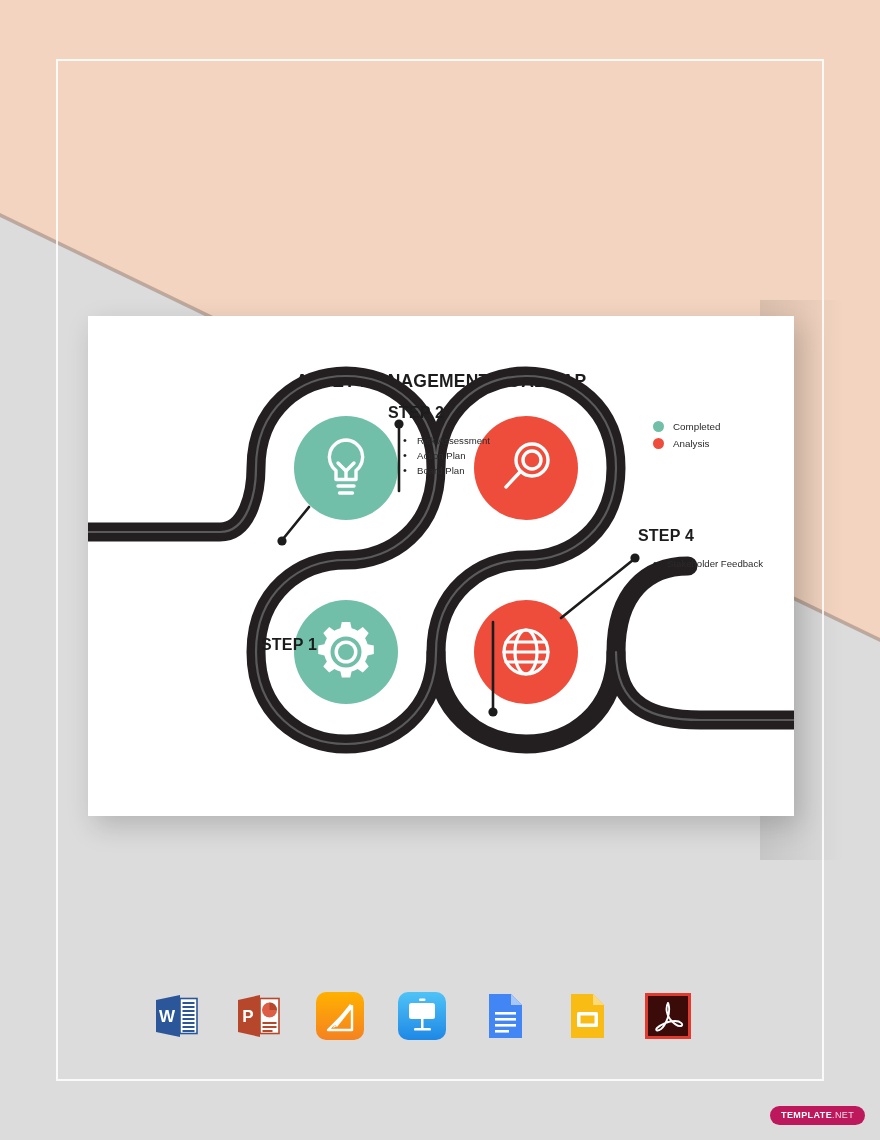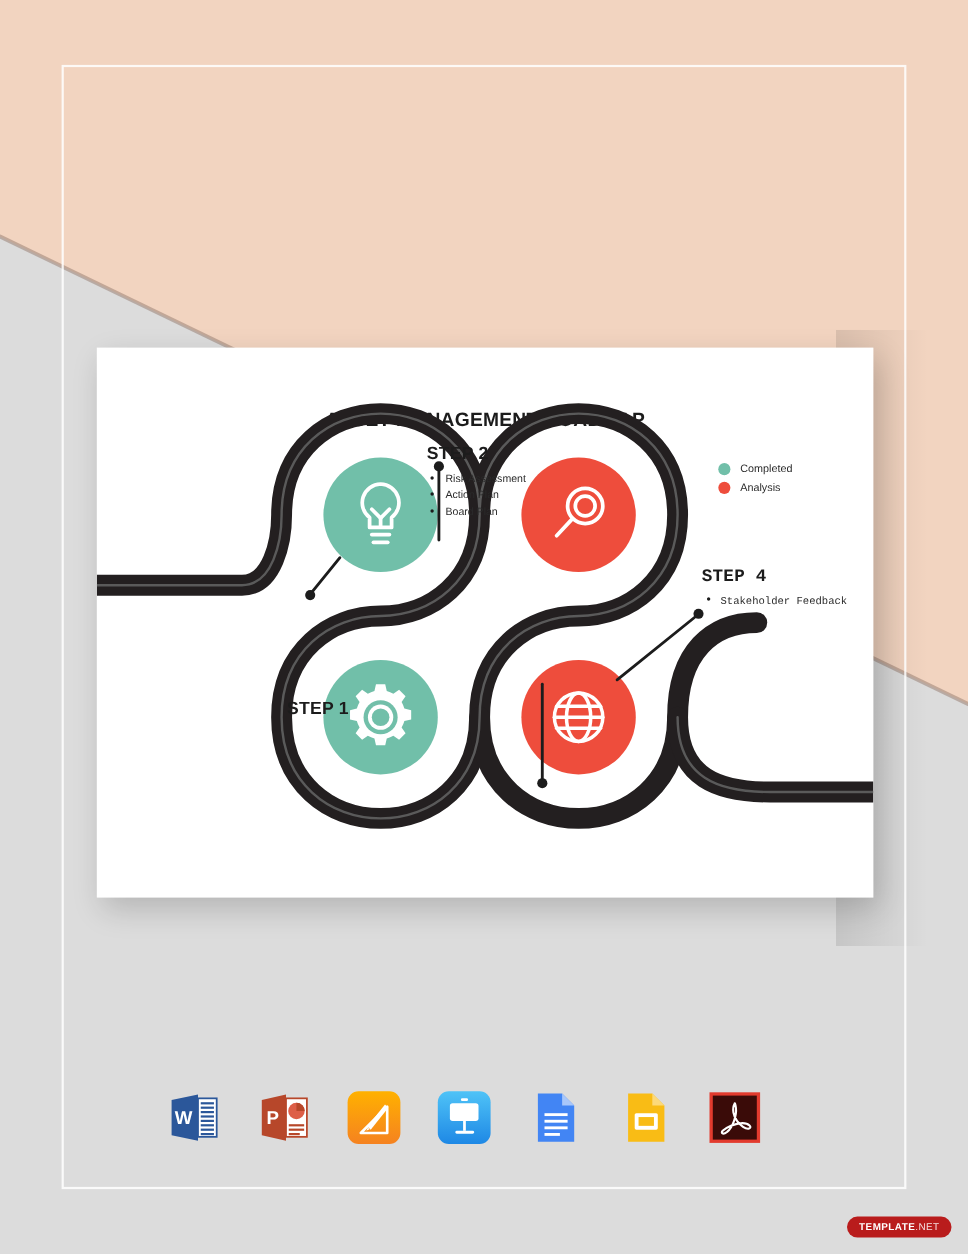--- a/index.html
+++ b/index.html
@@ -102,21 +102,21 @@
   }
   .step-head {
     font-size: 16px;
     font-weight: bold;
     color: #1c1c1c;
     margin: 0 0 7px 0;
     letter-spacing: .2px;
   }
   .step ul {
     list-style: none;
-    margin: 0;
+    margin: 12px;
     padding: 0;
   }
   .step li {
     position: relative;
     font-size: 9.6px;
     line-height: 14px;
     color: #2a2a2a;
     padding-left: 17px;
     margin-bottom: 1px;
   }
@@ -124,21 +124,21 @@
     content: "\2022";
     position: absolute;
     left: 3px;
     top: -1px;
     font-size: 11px;
     color: #1c1c1c;
   }
   #step1 { left: 126px; top: 320px; width: 150px; text-align: center; }
   #step2 { left: 300px; top: 88px; width: 150px; }
   #step3 { left: 390px; top: 404px; width: 175px; }
-  #step4 { left: 550px; top: 199px; width: 170px; font-family: Liberation Mono, monospace; }
+  #step4 { left: 550px; top: 211px; width: 170px; }
 
   
   .legend {
     position: absolute;
     left: 565px;
     top: 105px;
   }
   .legend-row {
     display: flex;
     align-items: center;
@@ -167,21 +167,21 @@
   .fmt {
     width: 56px;
     height: 56px;
     position: relative;
   }
   
   .watermark {
     position: absolute;
     left: 770px;
     top: 1106px;
-    background: #b91c1c;
+    background: #be185d;
     color: #ffffff;
     border-radius: 11px;
     padding: 4px 11px 5px 11px;
     font-size: 9px;
     font-weight: bold;
     letter-spacing: .4px;
   }
   .watermark .wm-net { font-weight: normal; opacity: .85; }
 </style>
 </head>

